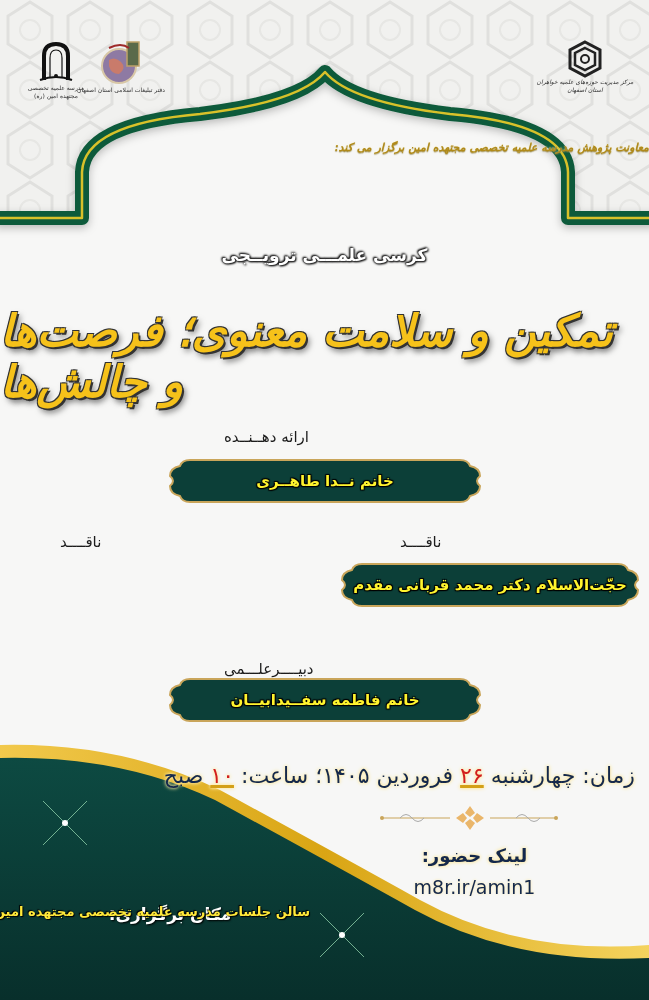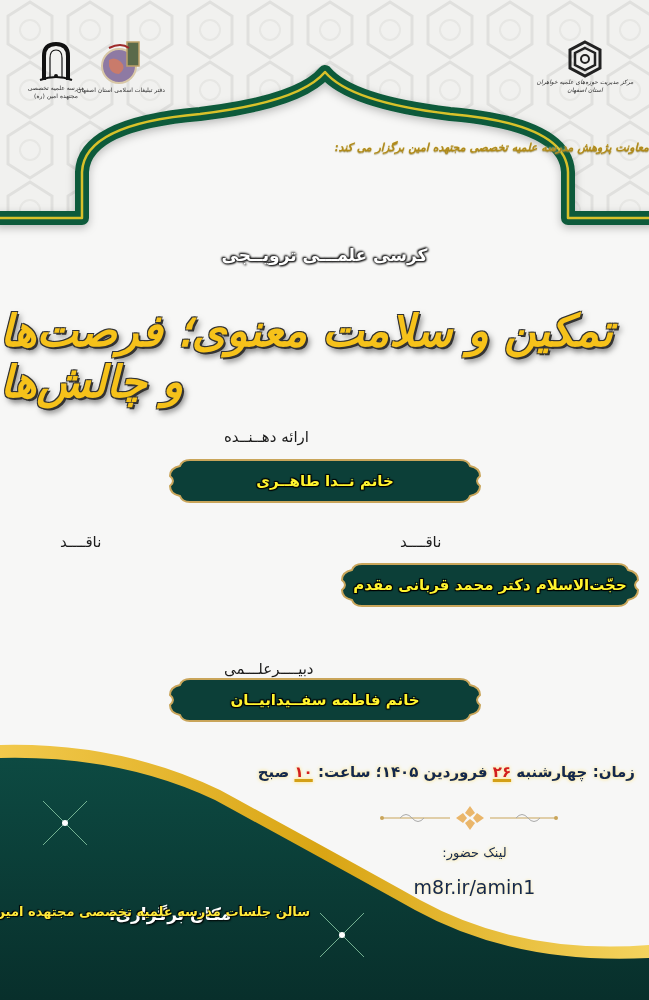--- a/index.html
+++ b/index.html
@@ -41,28 +41,28 @@
   .banner { position: absolute; height: 46px; }
   .banner svg { position: absolute; left: 0; top: 0; width: 100%; height: 100%; }
   .banner-text {
     position: absolute; left: 0; right: 0; top: 0; bottom: 0;
     display: flex; align-items: center; justify-content: center; direction: rtl;
     font-weight: bold; font-size: 15px; color: #fff42e; white-space: nowrap;
     text-shadow: 1px 1px 1px #000, -1px -1px 1px #000, 1px -1px 1px #000, -1px 1px 1px #000;
   }
   .datetime {
     position: absolute; right: 14px; top: 763px; direction: rtl; white-space: nowrap;
-    font-weight: bold; font-size: 15px; color: #14284b;
+    font-weight: normal; font-size: 22px; color: #14284b;
     text-shadow: 0 0 3px #ffe9a0, 0 0 4px #ffe9a0;
   }
   .datetime .hl { color: #d21e1e; text-decoration: underline; text-decoration-color: #d4a017; text-decoration-thickness: 3px; }
   .divider { position: absolute; left: 380px; top: 803px; width: 180px; height: 30px; }
   .link-label {
     position: absolute; left: 400px; width: 149px; top: 845px; text-align: center; direction: rtl;
-    font-weight: normal; font-size: 13px; color: #14284b;
+    font-weight: bold; font-size: 18px; color: #14284b;
     text-shadow: 0 0 3px #ffe9a0, 0 0 4px #ffe9a0;
   }
   .link-url {
     position: absolute; left: 380px; width: 189px; top: 876px; text-align: center;
     font-family: "DejaVu Sans", sans-serif; font-size: 19px; color: #14284b;
     text-decoration-thickness: 2px;
     text-shadow: 0 0 3px #ffe9a0;
   }
   .venue-title {
     position: absolute; left: 40px; width: 260px; top: 860px; text-align: center; direction: rtl;

